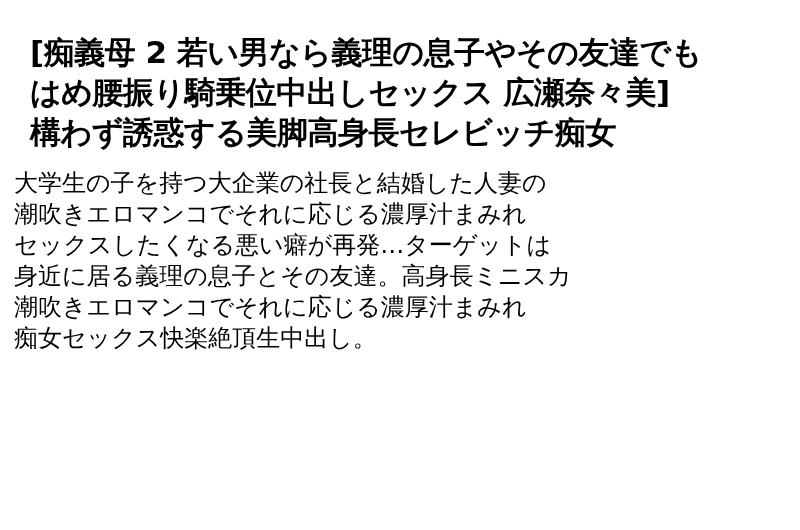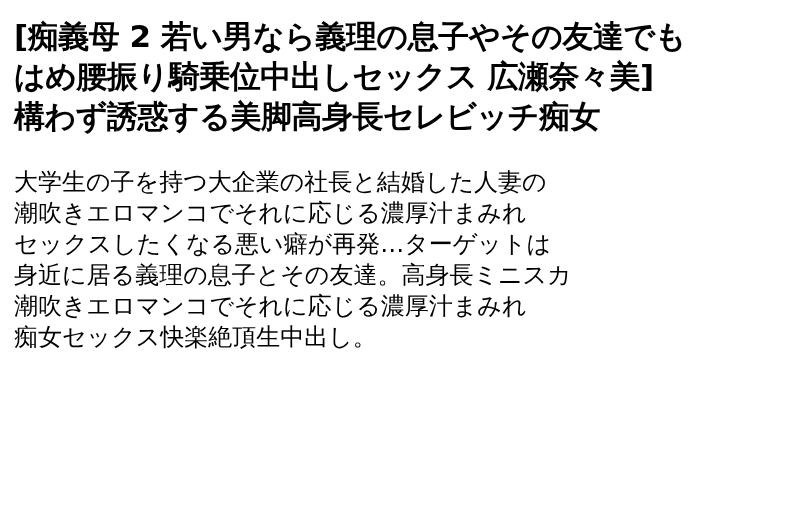--- a/index.html
+++ b/index.html
@@ -15,32 +15,32 @@
     overflow: hidden;
   }
   .page {
     position: relative;
     width: 800px;
     height: 530px;
     box-sizing: border-box;
     padding: 16px 14px 0 14px;
   }
   .title-block {
-    margin: 0;
+    margin: 16px;
     padding: 0;
   }
   .title-line {
     font-size: 31px;
     line-height: 40px;
     font-weight: 700;
     letter-spacing: -0.5px;
     white-space: nowrap;
   }
   .body-block {
-    margin-top: 31px;
+    margin-top: 16px;
   }
   .body-line {
     font-size: 24px;
     line-height: 31px;
     font-weight: 400;
     letter-spacing: 0px;
     white-space: nowrap;
   }
 </style>
 </head>

